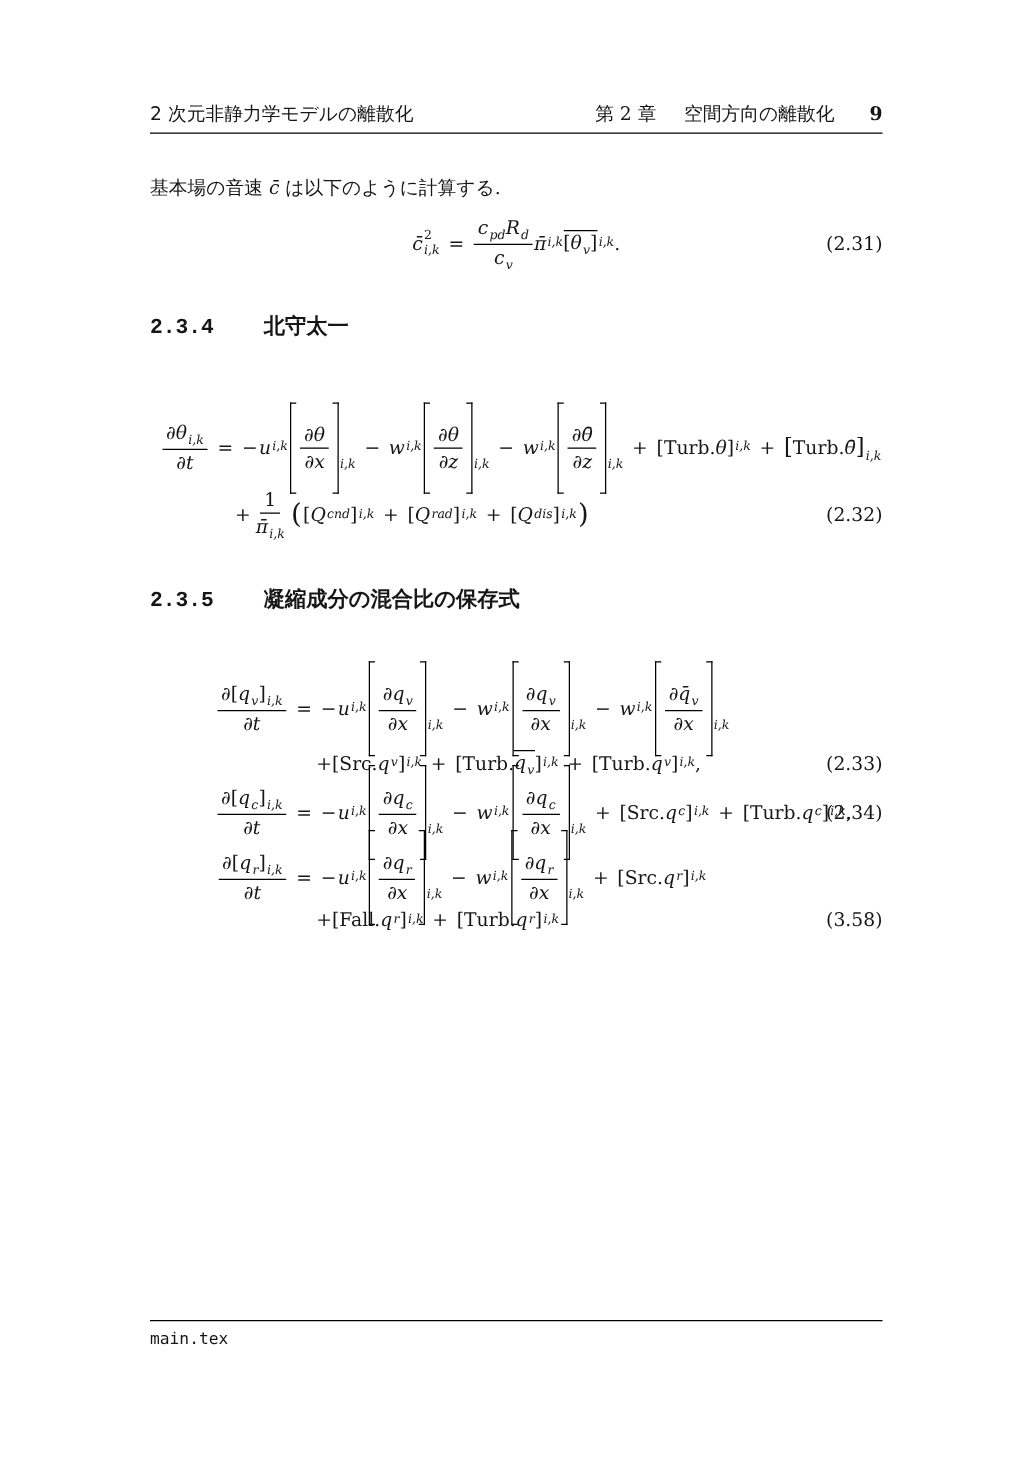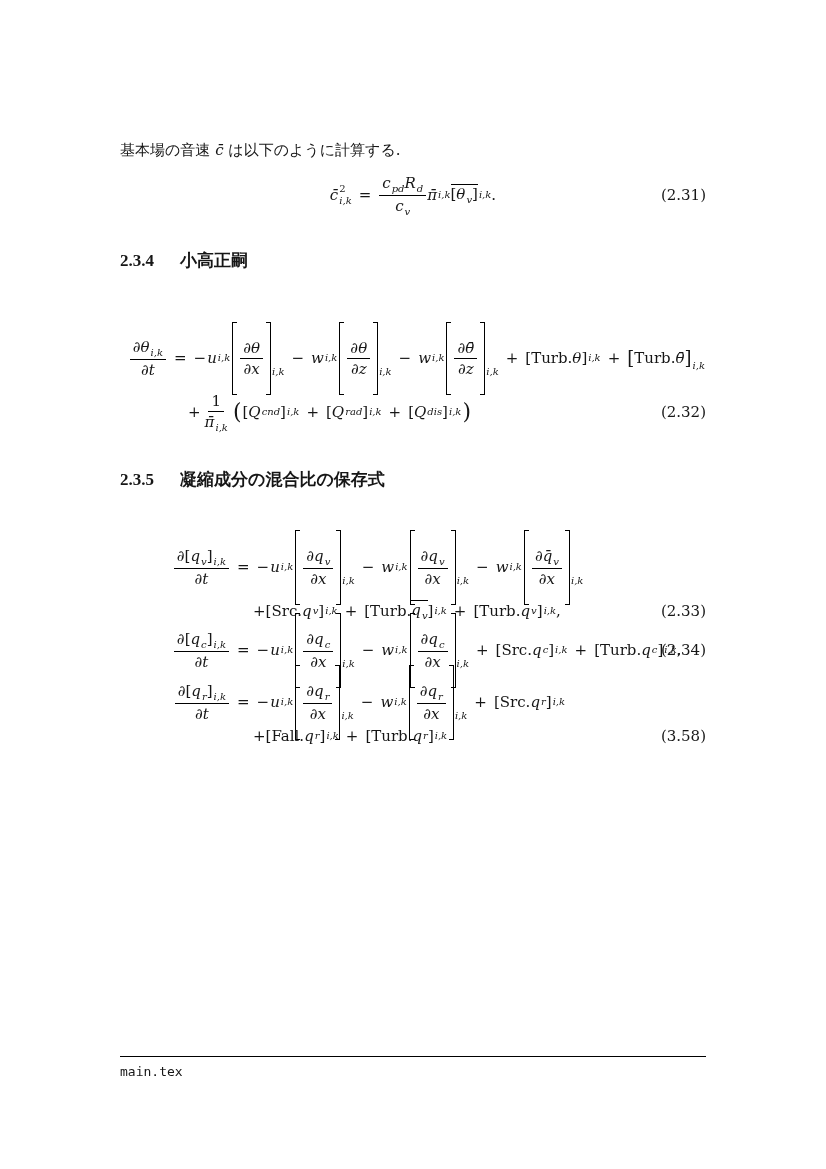--- a/index.html
+++ b/index.html
@@ -17,21 +17,21 @@
           padding-top:7px;display:flex;align-items:baseline;font-size:14px;gap:20px;}
   .ft-file{font-family:"DejaVu Sans Mono","Liberation Mono",monospace;font-size:13px;}
   .ft-date{margin-left:auto;}
 
   
   .intro{position:absolute;left:120px;top:141px;font-size:15px;}
   .intro .var{font-style:italic;}
 
   
   .sec{position:absolute;left:120px;font-size:17px;font-weight:bold;}
-  .sec-num{font-family:Liberation Serif, serif;margin-right:26px;}
+  .sec-num{font-family:Liberation Mono, monospace;margin-right:40px;}
   .sec-title{font-family:"DejaVu Sans","Liberation Sans",sans-serif;}
 
   
   .eqline{position:absolute;left:120px;right:120px;display:flex;align-items:center;font-size:15px;}
   .eqcenter{margin:0 auto;display:flex;align-items:center;}
   .eqtag{position:absolute;right:0;top:50%;transform:translateY(-50%);font-size:15px;font-style:normal;}
   .lhs{display:flex;justify-content:flex-end;align-items:center;}
   .w232{width:44px;}
   .w233{width:72px;}
   .pl232{padding-left:3px;}
@@ -61,20 +61,28 @@
       line-height:1.2;vertical-align:middle;margin-left:1px;}
   .ss .s2{font-style:normal;}
   .ss .sik{font-style:italic;}
   .nw{white-space:nowrap;display:inline-flex;align-items:center;}
 </style>
 </head>
 <body>
 
 <div class="page">
 
+  <div class="header">
+    <span class="hd-jp">2 次元非静力学モデルの離散化</span>
+    <span class="hd-right">
+      <span class="hd-chapter">第 2 章</span>
+      <span class="hd-jp">空間方向の離散化</span>
+      <span class="hd-pagenum">9</span>
+    </span>
+  </div>
 
   <div class="intro">
     <span>基本場の音速 </span><span class="var">c̄</span><span> は以下のように計算する.</span>
   </div>
 
   <div class="eqline" style="top:168px;height:54px;">
     <span class="eqcenter">
       <span class="nw">
         <span class="mt vr">c̄</span>
           <span class="ss">
@@ -90,21 +98,21 @@
           <sub class="mt msub">i,k</sub>
         <span class="ob"><span class="mt up">[</span><span class="mt vr">θ</span><sub class="mt msub">v</sub><span class="mt up">]</span></span>
           <sub class="mt msub">i,k</sub>
           <span class="mt up">.</span>
       </span>
     </span>
     <span class="eqtag">(2.31)</span>
   </div>
 
   <div class="sec" style="top:249px;">
-    <span class="sec-num">2.3.4</span><span class="sec-title">小高正嗣</span>
+    <span class="sec-num">2.3.4</span><span class="sec-title">北守太一</span>
   </div>
 
   <div class="eqline pl232" style="top:329px;height:58px;">
     <span class="lhs w232">
       <span class="frac">
         <span class="num"><span class="mt vr">∂</span><span class="mt vr">θ</span><sub class="mt msub">i,k</sub></span>
         <span class="den"><span class="mt vr">∂</span><span class="mt vr">t</span></span>
       </span>
     </span>
     <span class="mt up op">=</span>

